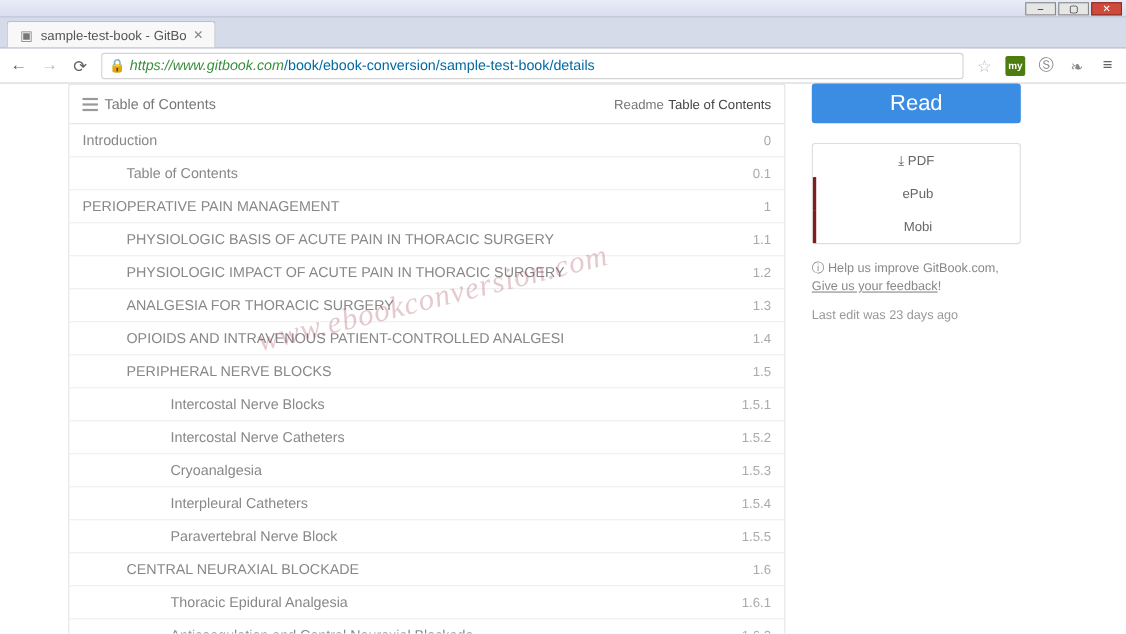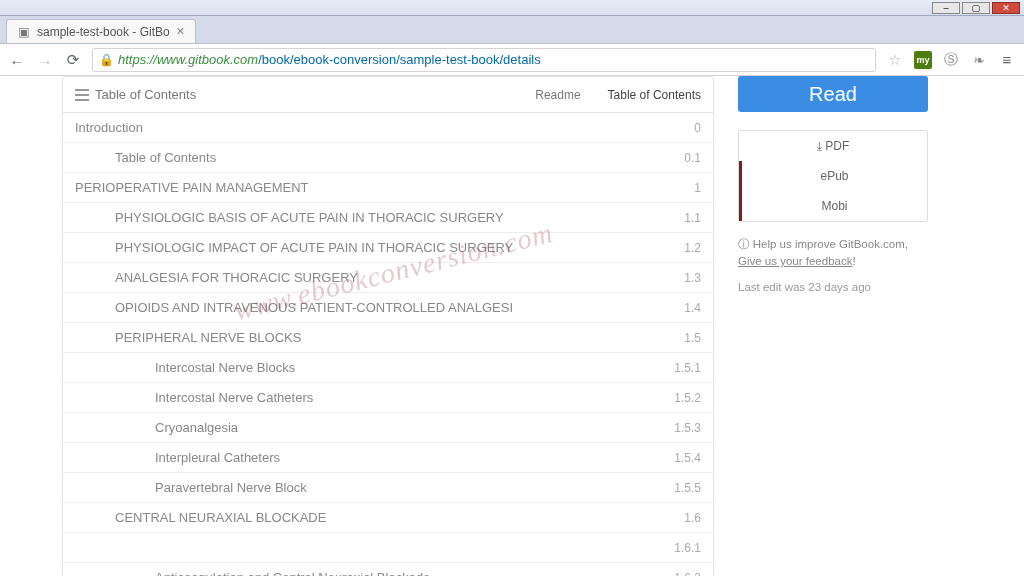--- a/index.html
+++ b/index.html
@@ -30,21 +30,21 @@
 
   
   .page { display: flex; position: absolute; top: 76px; left: 0; right: 0; bottom: 0; justify-content: center; }
   .wrap { display: flex; gap: 24px; width: 900px; padding-top: 0; }
   .left { width: 652px; }
   .right { width: 190px; }
 
   .panel { border: 1px solid #e4e4e4; border-radius: 3px; }
   .panel-head { height: 36px; display: flex; align-items: center; padding: 0 12px; border-bottom: 1px solid #e4e4e4; font-size: 13px; color: #777; }
   .panel-head .left-h { display: flex; align-items: center; gap: 6px; }
-  .panel-head .right-h { margin-left: auto; display: flex; gap: 27px; font-size: 12px; }
+  .panel-head .right-h { margin-left: auto; display: flex; gap: 4px; font-size: 12px; }
   .panel-head .right-h span { cursor: pointer; }
   .panel-head .right-h .active { color: #444; }
 
   .toc-row { display: flex; align-items: center; height: 30px; padding: 0 12px; border-bottom: 1px solid #eee; font-size: 13px; color: #888; cursor: pointer; justify-content: flex-end; }
   .toc-row .num { margin-left: auto; color: #aaa; font-size: 12px; }
   .toc-row.l0 { padding-left: 12px; }
   .toc-row.l1 { padding-left: 52px; }
   .toc-row.l2 { padding-left: 92px; }
 
   .readbtn { display: flex; align-items: center; justify-content: center; height: 36px; background: #3b8de3; color: #fff; font-size: 20px; border-radius: 3px; cursor: pointer; margin-bottom: 18px; }
@@ -163,20 +163,21 @@
             </div>
             <div class="toc-row l2">
               <span>Paravertebral Nerve Block</span>
               <span class="num">1.5.5</span>
             </div>
             <div class="toc-row l1">
               <span>CENTRAL NEURAXIAL BLOCKADE</span>
               <span class="num">1.6</span>
             </div>
             <div class="toc-row l2">
+              <span>Thoracic Epidural Analgesia</span>
               <span class="num">1.6.1</span>
             </div>
             <div class="toc-row l2">
               <span>Anticoagulation and Central Neuraxial Blockade</span>
               <span class="num">1.6.2</span>
             </div>
           </div>
       </div>
     </div>
 

